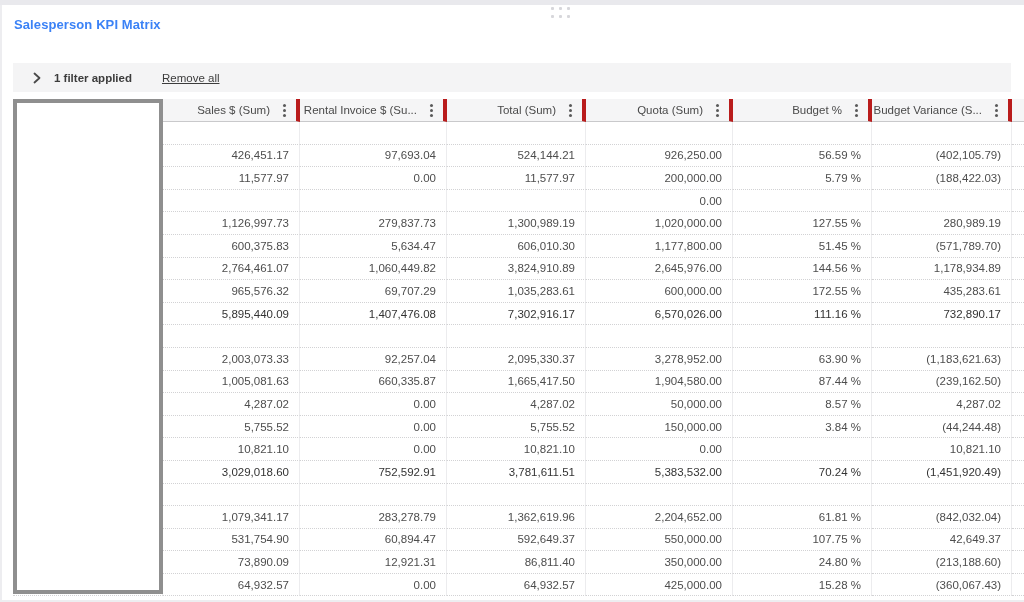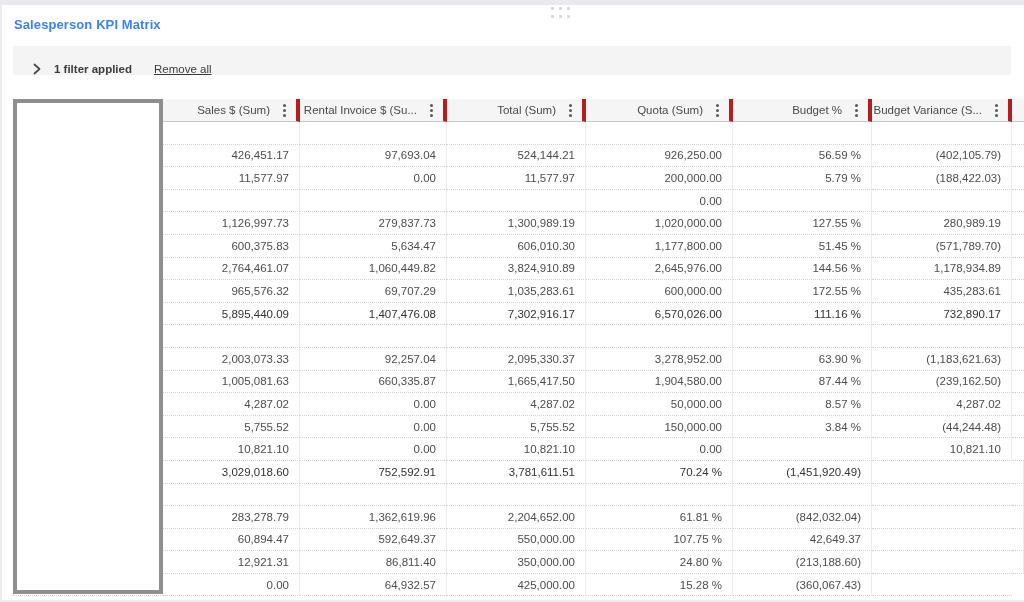--- a/index.html
+++ b/index.html
@@ -12,25 +12,25 @@
   .left-strip { position:absolute; top:5px; left:0; bottom:0; width:2px; background:#ededf0; }
   .bottom-strip { position:absolute; left:2px; right:0; bottom:0; height:2px; background:#ededf0; }
 
   .grip { position:absolute; top:7px; left:551px; display:grid;
           grid-template-columns:repeat(3,3px); grid-template-rows:repeat(2,3px); gap:5px; cursor:grab; }
   .grip i { display:block; background:#d7d7db; border-radius:1px; }
 
   .title { position:absolute; left:14px; top:17px; margin:0;
            font-size:13px; font-weight:bold; color:#3b82f6; letter-spacing:.1px; }
 
-  .filter-bar { position:absolute; left:13px; top:46px; width:998px; height:29px;
-                background:#f4f4f5; display:flex; align-items:flex-end; padding-left:20px; }
+  .filter-bar { position:absolute; left:13px; top:63px; width:998px; height:29px;
+                background:#f4f4f5; display:flex; align-items:center; padding-left:20px; }
   .chev { display:flex; align-items:center; cursor:pointer; }
   .filter-label { font-size:11.5px; font-weight:bold; color:#3c3c3c; margin-left:13px; }
-  .remove-link  { font-size:11.5px; color:#3c3c3c; text-decoration:underline; margin-left:22px; cursor:pointer; }
+  .remove-link  { font-size:11.5px; color:#3c3c3c; text-decoration:underline; margin-left:30px; cursor:pointer; }
 
   .kpi-table { position:absolute; left:13px; top:99px; right:0;
                display:grid;
                grid-template-columns:150px 137px 147px 139px 147px 139px 140px 1fr;
                grid-template-rows:23px; grid-auto-rows:22.6px; }
   .hcell { background:#f5f5f6; border-bottom:1px solid #c9c9cb; border-right:4px solid #b91c1c;
            display:flex; align-items:center; justify-content:flex-end; padding-right:8px; cursor:pointer; }
   .hcell.sliver { border-right:none; cursor:default; }
   .hlabel { font-size:11.5px; color:#4a4a4a; white-space:nowrap; }
   .kebab  { margin-left:13px; margin-right:2px; width:3px; height:3px; border-radius:50%;
@@ -216,20 +216,21 @@
     <div class="cell data">0.00</div>
     <div class="cell data">10,821.10</div>
     <div class="cell data">0.00</div>
     <div class="cell data"></div>
     <div class="cell data">10,821.10</div>
     <div class="cell sliver data"></div>
     <div class="cell name subtotal"></div>
     <div class="cell subtotal">3,029,018.60</div>
     <div class="cell subtotal">752,592.91</div>
     <div class="cell subtotal">3,781,611.51</div>
+    <div class="cell subtotal">5,383,532.00</div>
     <div class="cell subtotal">70.24 %</div>
     <div class="cell subtotal">(1,451,920.49)</div>
     <div class="cell sliver subtotal"></div>
     <div class="cell name group"></div>
     <div class="cell group"></div>
     <div class="cell group"></div>
     <div class="cell group"></div>
     <div class="cell group"></div>
     <div class="cell group"></div>
     <div class="cell group"></div>

